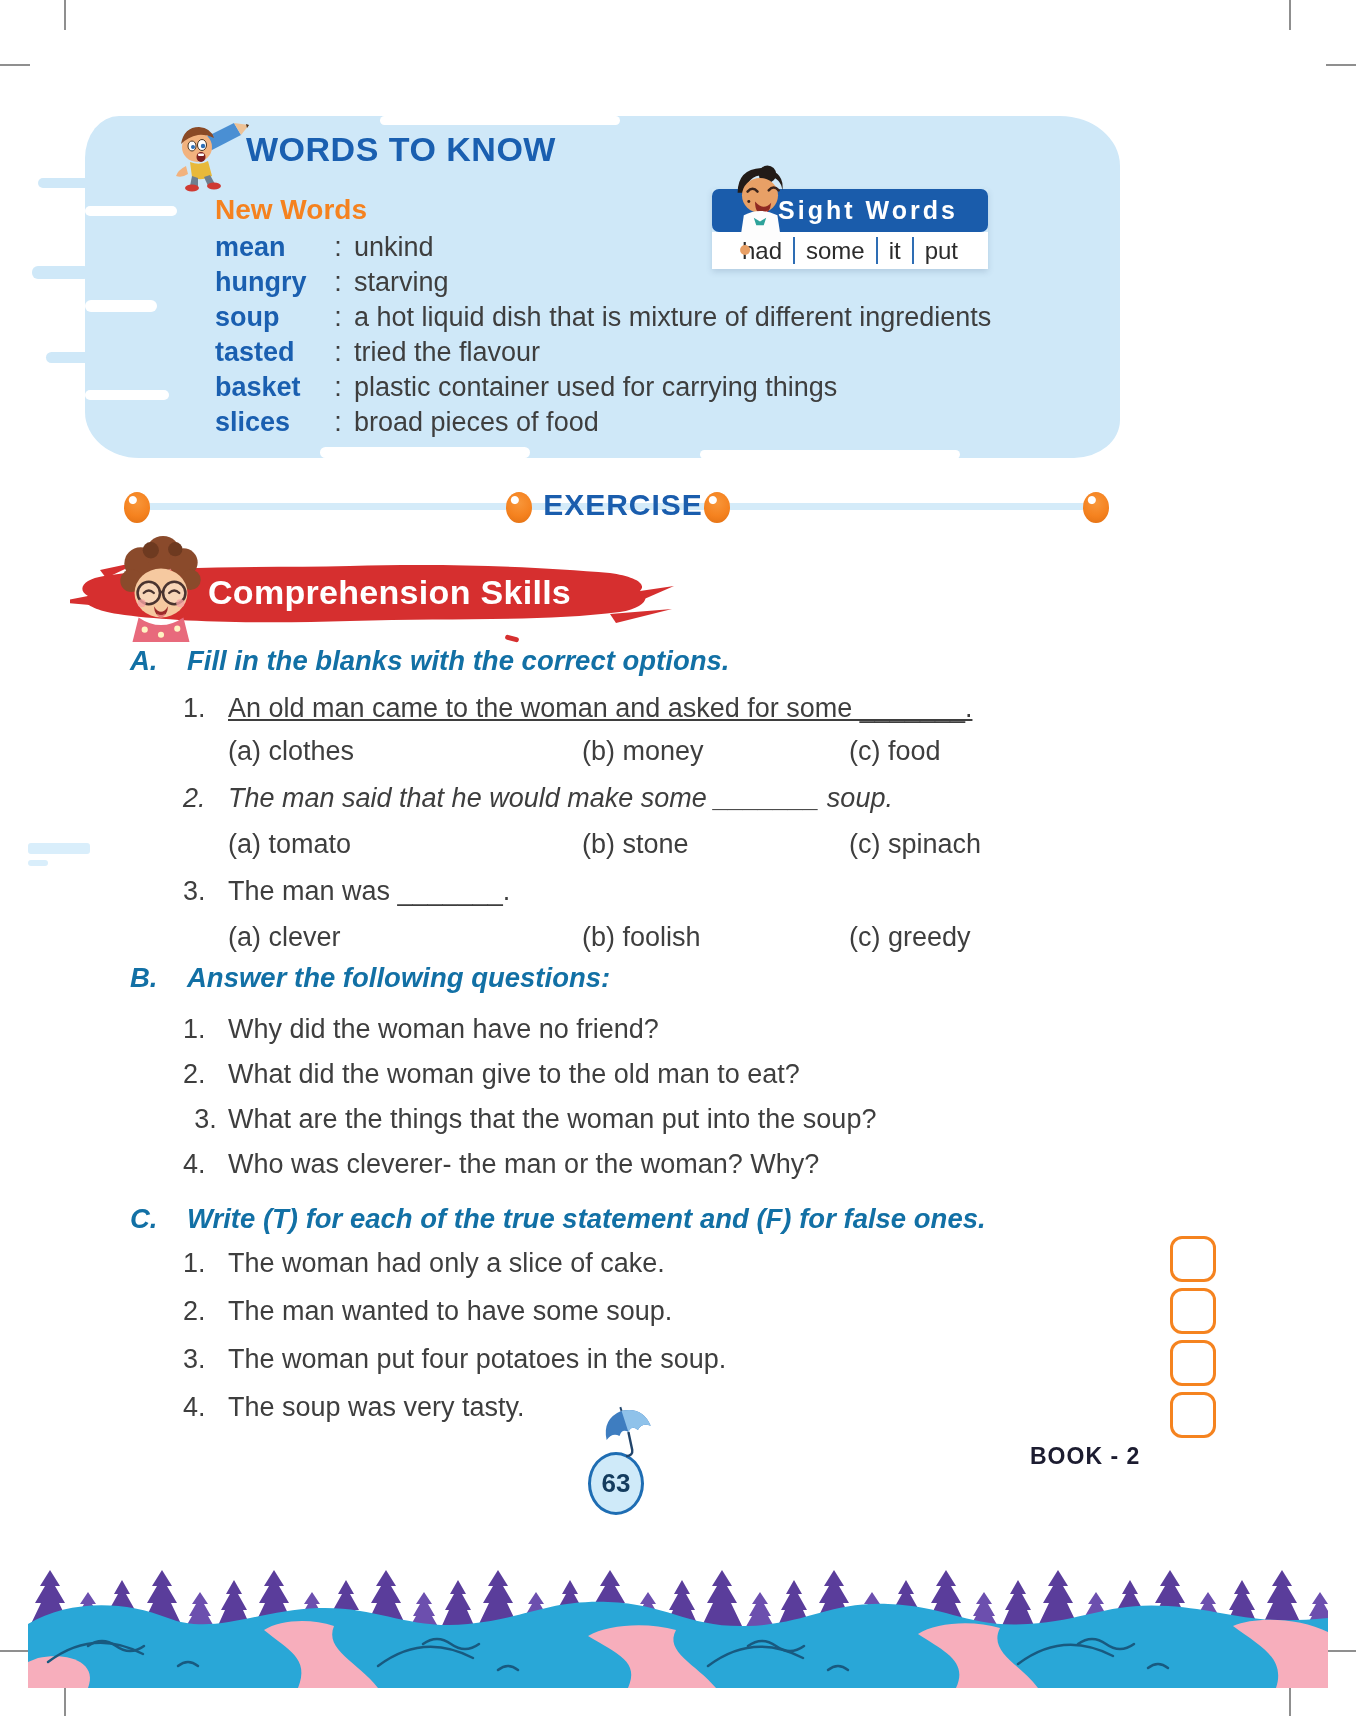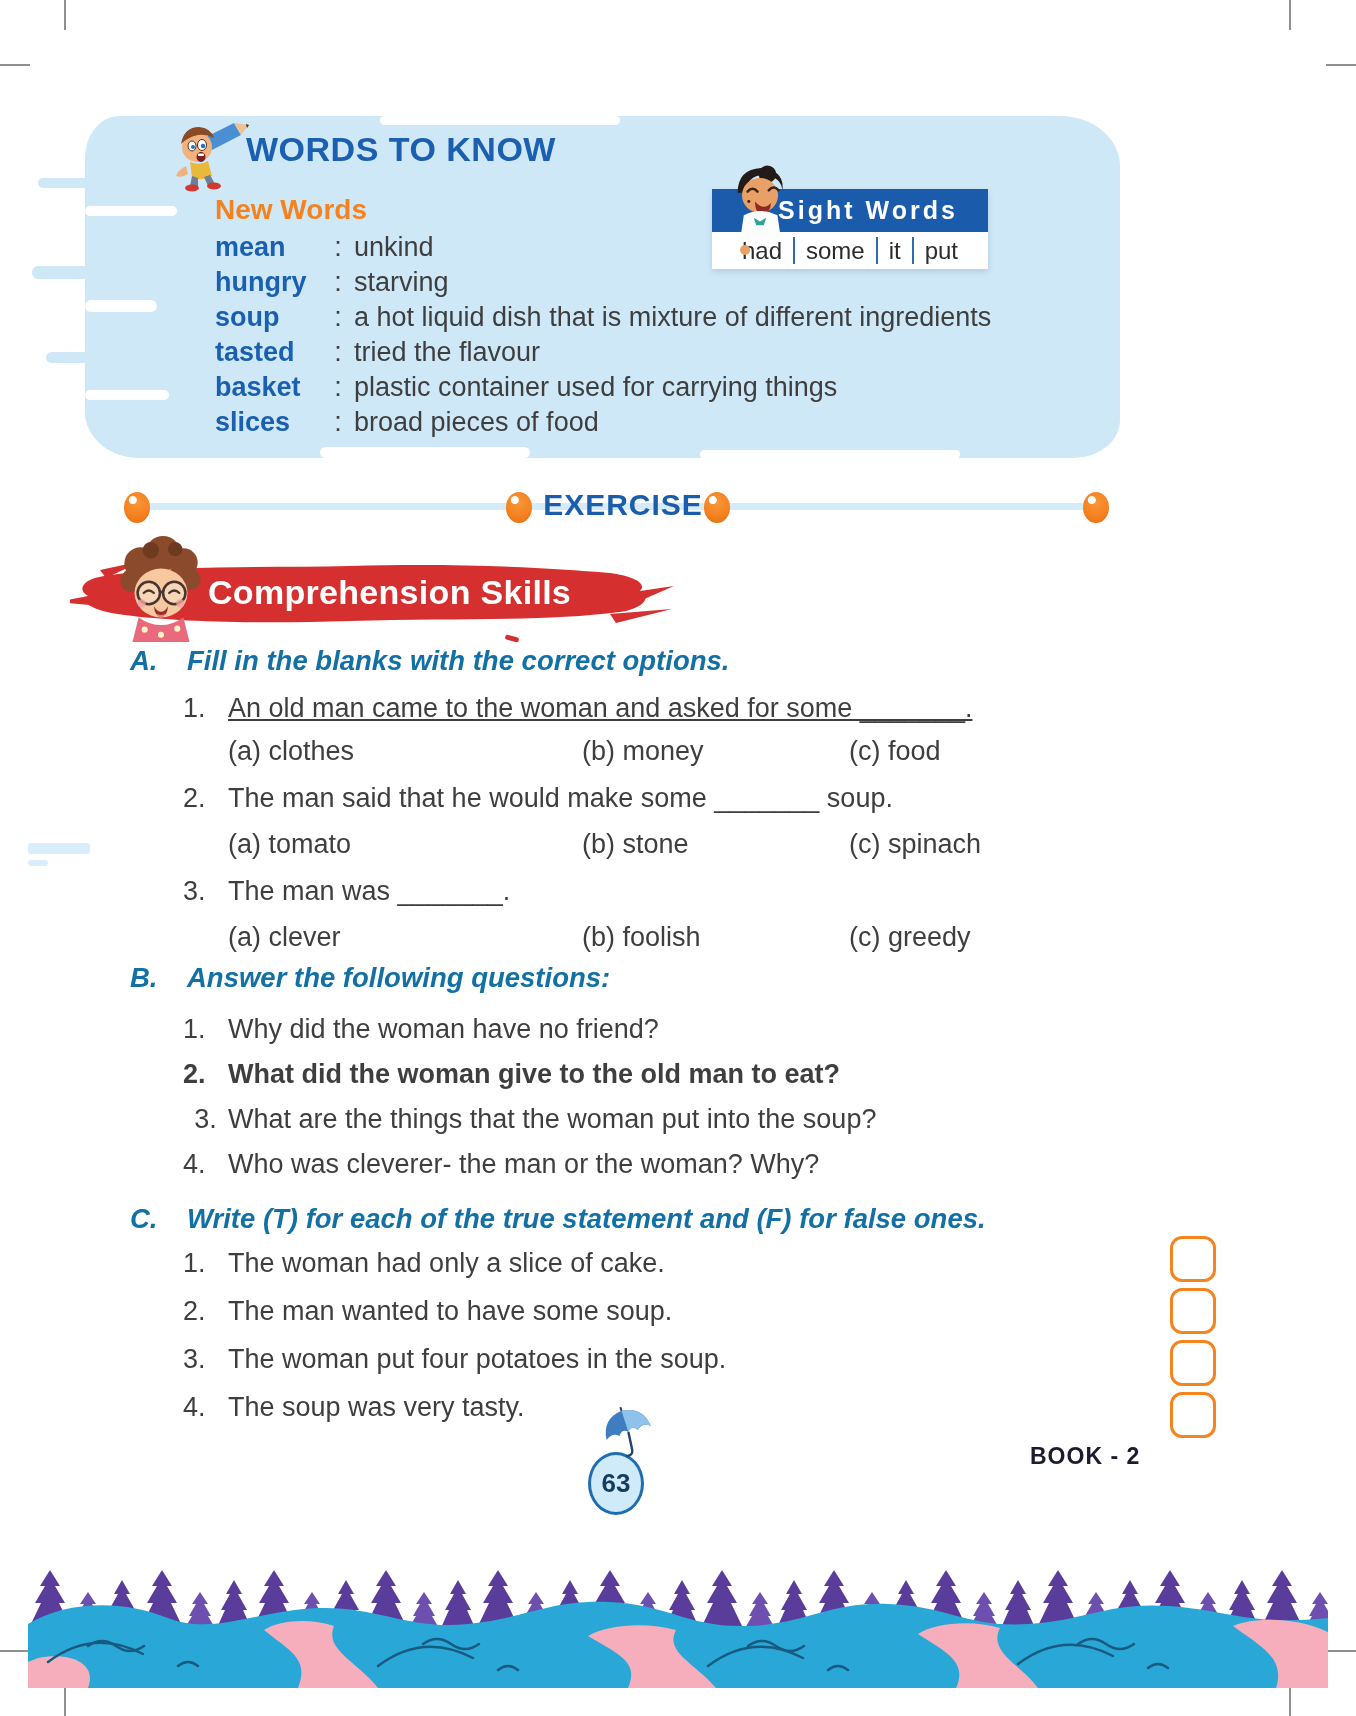--- a/index.html
+++ b/index.html
@@ -20,21 +20,21 @@
   .new-words{left:215px;top:194px;font-size:28px;font-weight:800;color:#f5821f;}
   .word-list{left:215px;top:230px;width:890px;}
   .word-row{display:flex;align-items:baseline;height:35px;font-size:27px;line-height:35px;}
   .word-term{width:107px;font-weight:800;color:#1a5fb0;}
   .word-colon{width:32px;text-align:center;color:#3e3e3e;}
   .word-def{color:#3e3e3e;}
 
   
   .sight-box{left:712px;top:189px;width:276px;box-shadow:0 3px 6px rgba(60,90,130,.18);}
   .sight-head{height:43px;background:#1a5cab;display:flex;align-items:center;justify-content:center;
-    padding-left:36px;}
+    padding-left:36px;border-radius:7px;}
   .sight-head span{color:#ffffff;font-weight:800;font-size:25px;letter-spacing:3px;}
   .sight-body{height:37px;background:#ffffff;display:flex;align-items:center;justify-content:center;
     font-size:24px;color:#2b2b2b;}
   .sight-sep{width:2px;height:27px;background:#2e6db4;margin:0 11px;display:inline-block;}
 
   
   .div-line{left:137px;top:503px;width:959px;height:7px;background:#d4ebf9;border-radius:4px;}
   .dot{width:26px;height:31px;border-radius:50%;
     background:radial-gradient(circle at 34% 26%, #ffffff 0 3.5px, rgba(255,255,255,0) 4.5px),
                radial-gradient(circle at 50% 35%, #f8963a 0%, #f5821f 55%, #e06f12 100%);}
@@ -230,21 +230,21 @@
 
 <div class="q-row" style="top:693px;text-decoration:underline;">
   <span class="q-num">1.</span><span>An old man came to the woman and asked for some _______.</span>
 </div>
 <div class="opt-row" style="top:736px;">
   <span class="opt o1"><span>(a)</span> <span>clothes</span></span>
   <span class="opt o2"><span>(b)</span> <span>money</span></span>
   <span class="opt o3"><span>(c)</span> <span>food</span></span>
 </div>
 
-<div class="q-row" style="top:783px;">
+<div class="q-row" style="top:783px;font-style:italic;">
   <span class="q-num">2.</span><span>The man said that he would make some _______ soup.</span>
 </div>
 <div class="opt-row" style="top:829px;">
   <span class="opt o1"><span>(a)</span> <span>tomato</span></span>
   <span class="opt o2"><span>(b)</span> <span>stone</span></span>
   <span class="opt o3"><span>(c)</span> <span>spinach</span></span>
 </div>
 
 <div class="q-row" style="top:876px;">
   <span class="q-num">3.</span><span>The man was _______.</span>
@@ -254,21 +254,21 @@
   <span class="opt o2"><span>(b)</span> <span>foolish</span></span>
   <span class="opt o3"><span>(c)</span> <span>greedy</span></span>
 </div>
 
 <div class="sec-label" style="top:962px;">B.</div>
 <div class="sec-heading" style="top:962px;">Answer the following questions:</div>
 
 <div class="q-row" style="top:1014px;">
   <span class="q-num">1.</span><span>Why did the woman have no friend?</span>
 </div>
-<div class="q-row" style="top:1059px;font-weight:bold;">
+<div class="q-row" style="top:1059px;">
   <span class="q-num">2.</span><span>What did the woman give to the old man to eat?</span>
 </div>
 <div class="q-row" style="top:1104px;text-align:center;">
   <span class="q-num">3.</span><span>What are the things that the woman put into the soup?</span>
 </div>
 <div class="q-row" style="top:1149px;">
   <span class="q-num">4.</span><span>Who was cleverer- the man or the woman? Why?</span>
 </div>
 
 <div class="sec-label" style="top:1203px;">C.</div>

